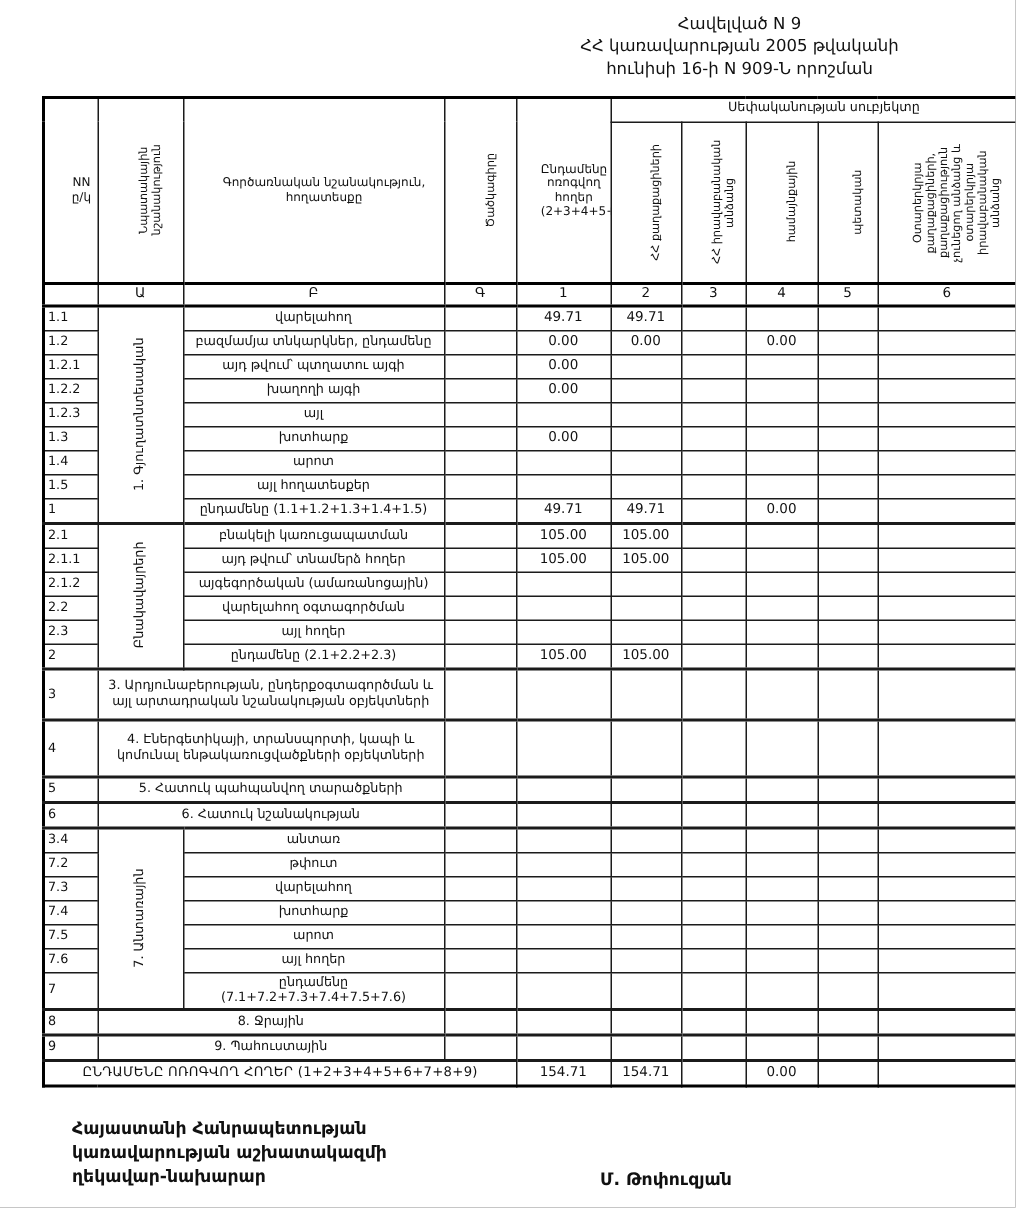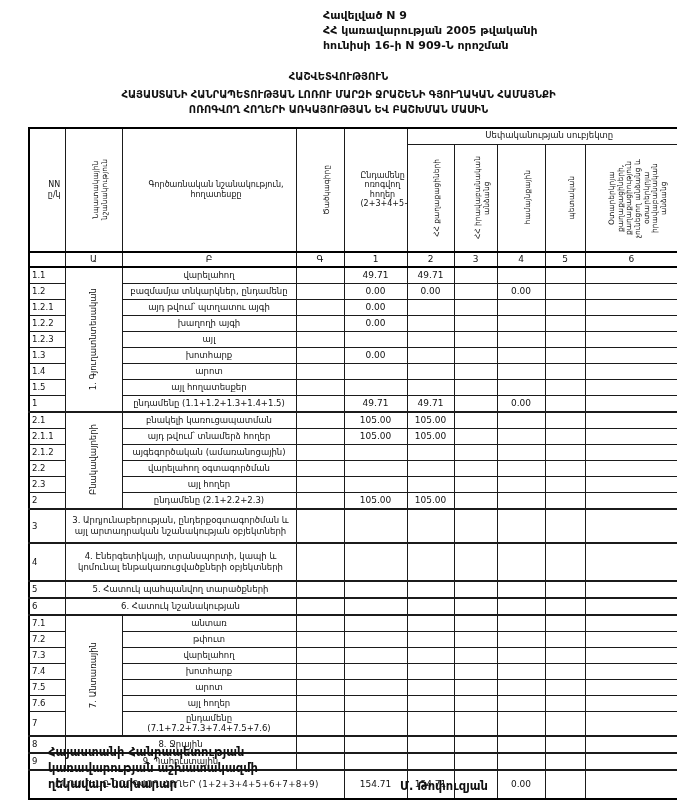--- a/index.html
+++ b/index.html
@@ -1,20 +1,20 @@
 <!DOCTYPE html>
 <html><head>
 <meta charset="utf-8">
 <style>
   html,body{margin:0;padding:0;background:#9a9a9a;}
   .page{width:677px;height:805px;margin:0 auto;background:#ffffff;position:relative;
         font-family:"DejaVu Sans",sans-serif;color:#111;overflow:hidden;}
   
   .appendix{padding-top:9px;width:340px;margin-left:auto;margin-right:14px;
-            font-weight:bold;font-size:11px;line-height:1.35;}
+            text-align:center;font-weight:normal;font-size:11px;line-height:1.35;}
   
   .titleblock{margin-top:15px;text-align:center;font-weight:bold;font-size:10px;line-height:1.5;}
   .titleblock .t1{margin-bottom:3px;}
   
   table{border-collapse:collapse;table-layout:fixed;width:649px;margin:10px 0 0 28px;
         border:2px solid #000;}
   th,td{border:1px solid #1b1b1b;padding:0 2px;overflow:hidden;}
   th{font-weight:normal;font-size:8px;line-height:1.15;text-align:center;vertical-align:middle;padding-left:16px;}
   .own-h{height:15px;font-size:8.5px;}
   .rot-row th{height:106px;}
@@ -39,25 +39,20 @@
 <body>
 
 <div class="page">
 
   <div class="appendix">
     <div>Հավելված N 9</div>
     <div>ՀՀ կառավարության 2005 թվականի</div>
     <div>հունիսի 16-ի N 909-Ն որոշման</div>
   </div>
 
-  <div class="titleblock">
-    <div class="t1">ՀԱՇՎԵՏՎՈՒԹՅՈՒՆ</div>
-    <div>ՀԱՅԱՍՏԱՆԻ ՀԱՆՐԱՊԵՏՈՒԹՅԱՆ ԼՈՌՈՒ ՄԱՐԶԻ ՋՐԱՇԵՆԻ ԳՅՈՒՂԱԿԱՆ ՀԱՄԱՅՆՔԻ</div>
-    <div>ՈՌՈԳՎՈՂ ՀՈՂԵՐԻ ԱՌԿԱՅՈՒԹՅԱՆ ԵՎ ԲԱՇԽՄԱՆ ՄԱՍԻՆ</div>
-  </div>
 
   <table>
     <colgroup>
       <col style="width:36px">
         <col style="width:57px">
         <col style="width:174px">
         <col style="width:48px">
       <col style="width:63px">
         <col style="width:47px">
         <col style="width:43px">
@@ -318,21 +313,21 @@
           <td class="lab" colspan="2">6. Հատուկ նշանակության</td>
           <td class="code"></td>
           <td class="val"></td>
           <td class="val"></td>
           <td class="val"></td>
           <td class="val"></td>
           <td class="val"></td>
           <td class="val"></td>
         </tr>
         <tr class="thick">
-          <td class="no">7.1</td>
+          <td class="no">3.4</td>
           <td class="grp" rowspan="7">
             <div class="vert">7. Անտառային</div>
           </td>
           <td class="lab">անտառ</td>
           <td class="code"></td>
           <td class="val"></td>
           <td class="val"></td>
           <td class="val"></td>
           <td class="val"></td>
           <td class="val"></td>
@@ -419,21 +414,21 @@
           <td class="no">9</td>
           <td class="lab" colspan="2">9. Պահուստային</td>
           <td class="code"></td>
           <td class="val"></td>
           <td class="val"></td>
           <td class="val"></td>
           <td class="val"></td>
           <td class="val"></td>
           <td class="val"></td>
         </tr>
-        <tr class="thick" style="height: 29px;">
+        <tr class="thick" style="height: 17px;">
           <td class="grand" colspan="4">ԸՆԴԱՄԵՆԸ ՈՌՈԳՎՈՂ ՀՈՂԵՐ (1+2+3+4+5+6+7+8+9)</td>
           <td class="val">154.71</td>
           <td class="val">154.71</td>
           <td class="val"></td>
           <td class="val">0.00</td>
           <td class="val"></td>
           <td class="val"></td>
         </tr>
       </tbody>
   </table>

